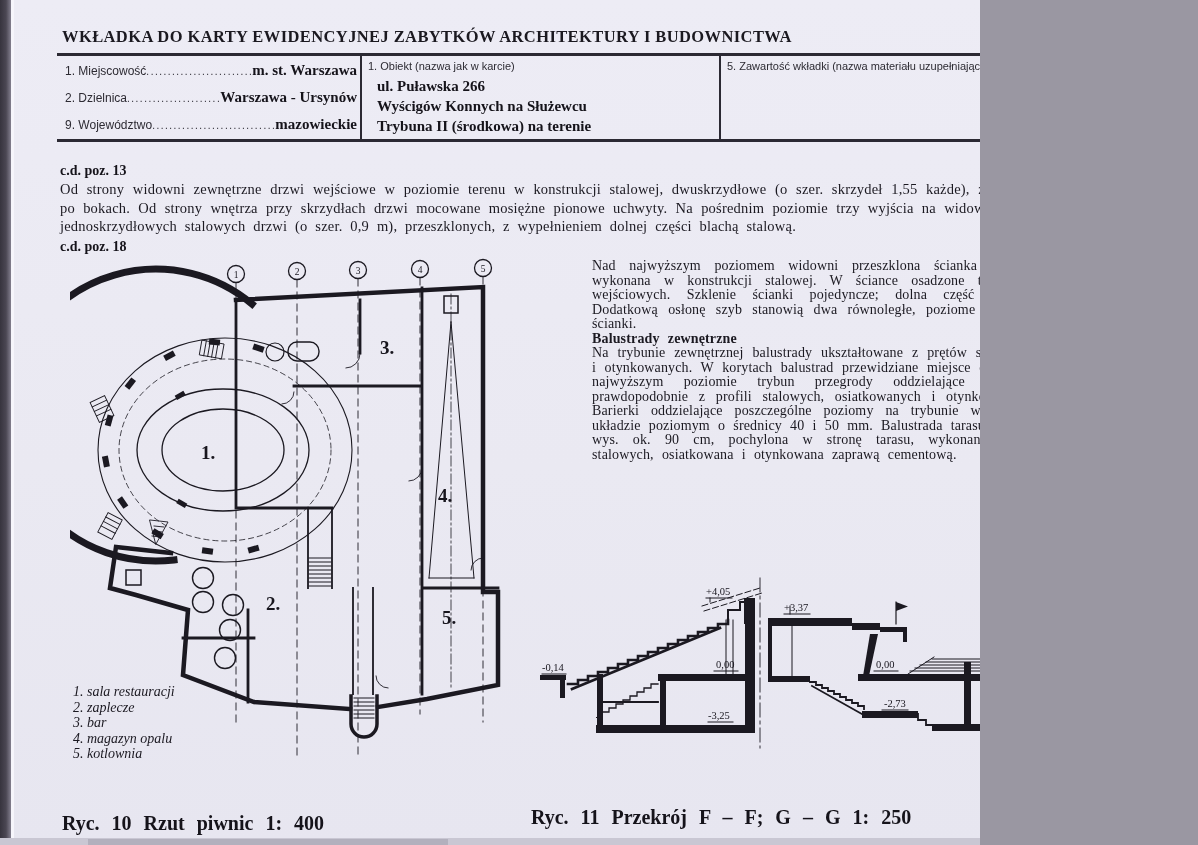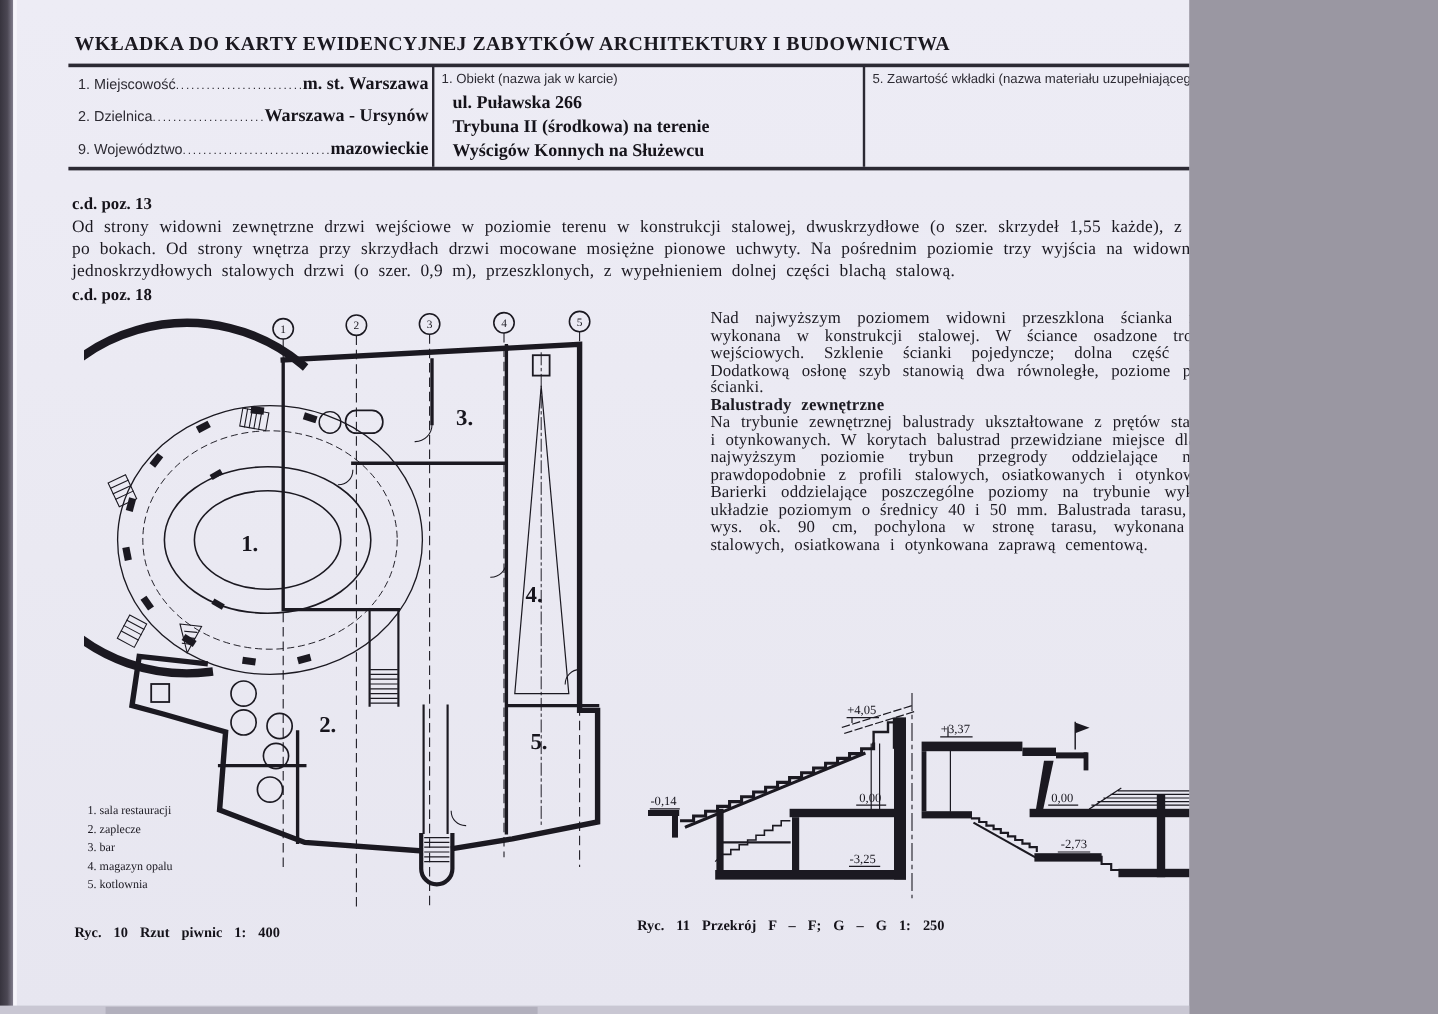--- a/index.html
+++ b/index.html
@@ -1,19 +1,19 @@
 <!DOCTYPE html>
 <html><head>
 <meta charset="utf-8">
 <style>
   html,body{margin:0;padding:0;background:#9a97a2;}
   .page{
     position:relative;width:980px;height:845px;overflow:hidden;
     background:linear-gradient(180deg,#edecf5 0%,#eae9f2 55%,#e7e6f0 100%);
-    font-family:"Liberation Serif",serif;color:#211f26;padding-left:11px;
+    font-family:"Liberation Serif",serif;color:#211f26;
   }
   .edge-left{position:absolute;left:0;top:0;width:11px;height:845px;
     background:linear-gradient(90deg,#37343e 0%,#4b4753 55%,#837f8e 100%);}
   .edge-left-lip{position:absolute;left:11px;top:0;width:3px;height:845px;background:#f6f5fb;}
   .edge-bottom{position:absolute;left:0;top:838px;width:1198px;height:7px;background:#c9c7d3;}
   .edge-bottom-dark{position:absolute;left:88px;top:839px;width:360px;height:6px;background:#b2b0bd;}
 
   .doc-title{position:absolute;left:62px;top:27px;font-size:16.5px;font-weight:bold;
     letter-spacing:.4px;white-space:nowrap;color:#1b1920;}
   .attachment{position:absolute;left:995px;top:22px;font-family:"Liberation Sans",sans-serif;
@@ -37,22 +37,22 @@
 
   .body-head{position:absolute;left:60px;font-size:14px;font-weight:bold;color:#15131a;}
   .body-para{position:absolute;left:60px;top:180px;width:1099px;font-size:14.5px;line-height:18.6px;
     text-align:justify;word-spacing:4px;letter-spacing:.2px;color:#1b1921;}
 
   .right-col{position:absolute;left:592px;top:259px;width:576px;font-size:14px;
     line-height:14.5px;text-align:justify;word-spacing:4.5px;letter-spacing:.15px;color:#1b1921;}
   .right-col p{margin:0;}
   .right-col .rc-head{font-weight:bold;}
 
-  .legend{position:absolute;left:73px;top:668px;font-size:10px;line-height:15.6px;color:#1b1921;}
-  .caption{position:absolute;font-size:12px;font-weight:bold;word-spacing:7px;color:#15131a;white-space:nowrap;}
+  .legend{position:absolute;left:73px;top:684px;font-size:14px;line-height:15.6px;color:#1b1921;font-style:italic;}
+  .caption{position:absolute;font-size:20px;font-weight:bold;word-spacing:7px;color:#15131a;white-space:nowrap;margin-top:42px;}
   .caption-ryc10{left:62px;top:770px;}
   .caption-ryc11{left:531px;top:764px;}
 
   svg{position:absolute;}
   svg text{font-family:"Liberation Serif",serif;fill:#17151d;}
   .room-num{font-size:19px;font-weight:bold;}
   .axis-num{font-size:9.5px;}
   .lvl{font-size:10.5px;}
 </style>
 </head>
@@ -83,22 +83,22 @@
   </div>
   <div class="field-row" style="top:116px">
     <span class="f-label">9. Województwo</span>
       <span class="f-dots">....................................</span>
       <span class="f-value">mazowieckie</span>
   </div>
 
   <div class="cell-label" style="left:368px;top:60px">1. Obiekt (nazwa jak w karcie)</div>
   <div class="cell-lines" style="left:377px;top:76px">
     <div>ul. Puławska 266</div>
+    <div>Wyścigów Konnych na Służewcu</div>
     <div>Trybuna II (środkowa) na terenie</div>
-    <div>Wyścigów Konnych na Służewcu</div>
   </div>
 
   <div class="cell-label" style="left:727px;top:60px">5. Zawartość wkładki (nazwa materiału uzupełniającego)</div>
 
   <div class="body-head" style="top:163px">c.d. poz. 13</div>
   <div class="body-para">Od strony widowni  zewnętrzne drzwi wejściowe w poziomie terenu w konstrukcji stalowej, dwuskrzydłowe (o szer. skrzydeł 1,55 każde), z nieotwieranymi kwaterami po bokach. Od strony wnętrza przy skrzydłach drzwi mocowane mosiężne pionowe uchwyty. Na pośrednim poziomie trzy wyjścia na widownię w postaci rzędu pięciu jednoskrzydłowych stalowych drzwi (o szer. 0,9 m), przeszklonych, z wypełnieniem dolnej części blachą stalową.</div>
   <div class="body-head" style="top:239px">c.d. poz. 18</div>
 
   <div class="right-col">
     <p>Nad najwyższym poziomem widowni przeszklona ścianka na całej długości trybuny, wykonana w konstrukcji stalowej. W ściance osadzone troje dwuskrzydłowych drzwi wejściowych. Szklenie ścianki pojedyncze; dolna część wypełniona płaską blachą. Dodatkową osłonę szyb stanowią dwa równoległe, poziome pręty, biegnące wzdłuż całej ścianki.</p>

